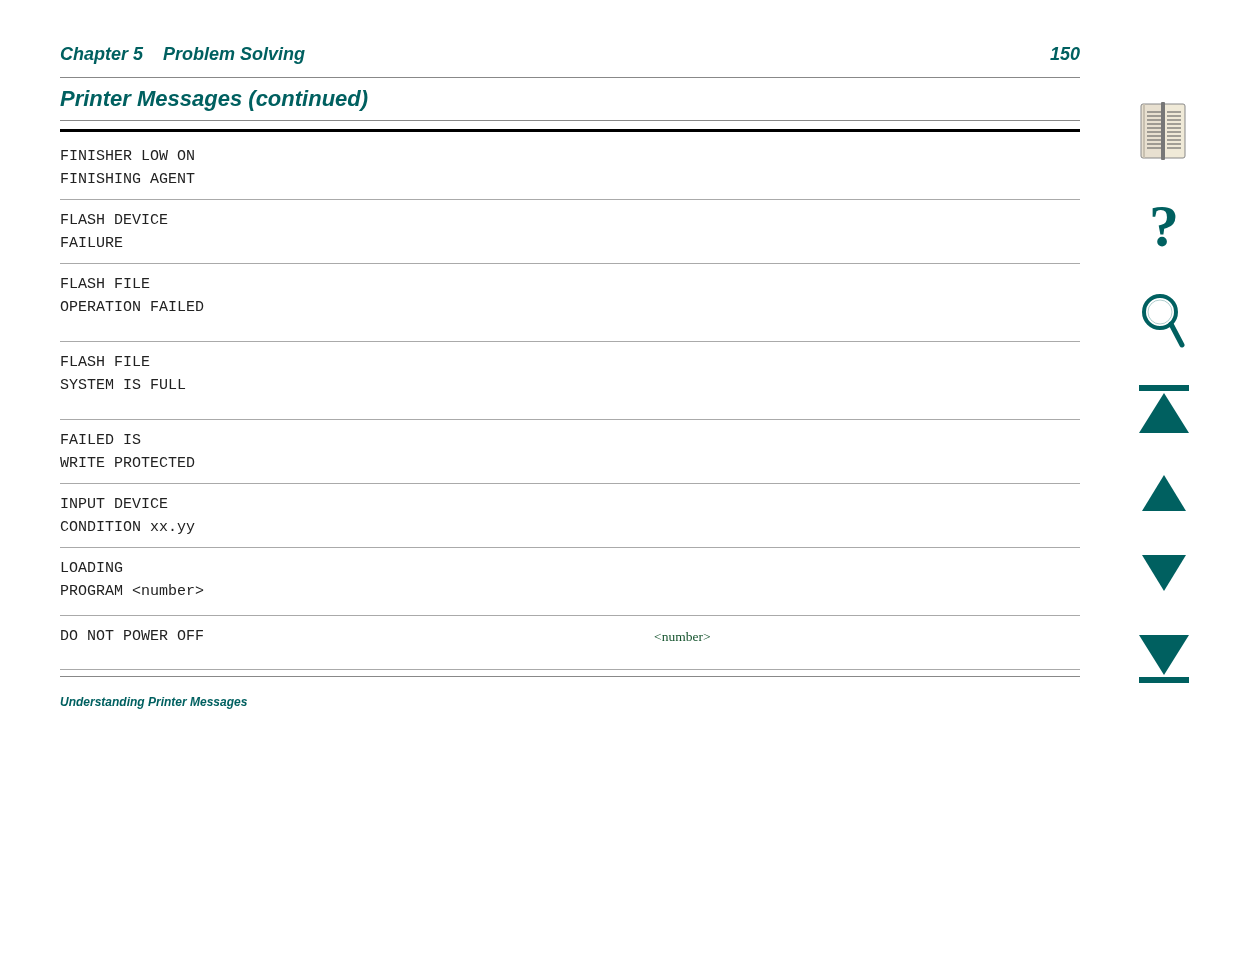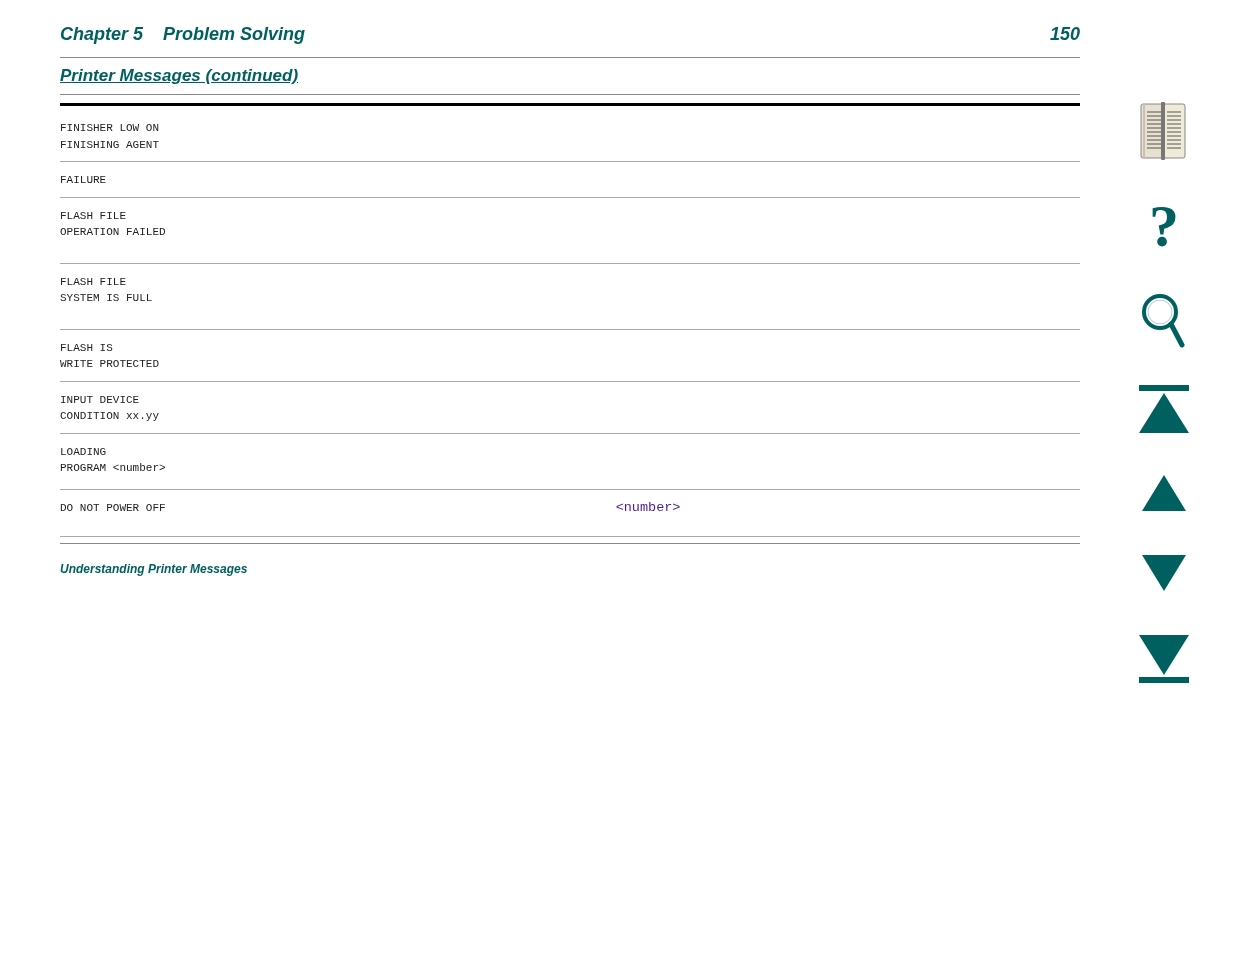--- a/index.html
+++ b/index.html
@@ -8,21 +8,21 @@
       height: 954px;
       background: #fff;
       font-family: Arial, sans-serif;
       position: relative;
       overflow: hidden;
     }
 
     .main-content {
       position: absolute;
       left: 60px;
-      top: 24px;
+      top: 44px;
       width: 1020px;
     }
 
     .chapter-header {
       display: flex;
       justify-content: space-between;
       align-items: baseline;
       margin-bottom: 12px;
     }
 
@@ -43,56 +43,55 @@
     .header-rule {
       border: none;
       border-top: 1px solid #888;
       margin-bottom: 8px;
     }
 
     .section-title {
       font-style: italic;
       font-weight: bold;
       color: #006060;
-      font-size: 17px;
+      font-size: 22px;
       margin-bottom: 8px;
-      text-decoration: underline;
     }
 
     .section-rule-top {
       border: none;
       border-top: 3px solid #000;
       margin-bottom: 0;
     }
 
     .table-area {
       margin-top: 0;
     }
 
     .table-row {
       border-bottom: 1px solid #aaa;
       padding: 10px 0 8px 0;
     }
 
     .message-text {
       font-family: 'Courier New', Courier, monospace;
-      font-size: 11px;
+      font-size: 15px;
       color: #222;
       line-height: 1.5;
     }
 
     .message-row-with-code {
       display: flex;
       align-items: center;
     }
 
     .message-code {
-      font-family: Liberation Mono, monospace;
+      font-family: Liberation Serif, serif;
       font-size: 13.5px;
-      color: #4c1d95;
+      color: #14532d;
       margin-left: 450px;
     }
 
     .footer-title {
       font-style: italic;
       font-weight: bold;
       color: #006060;
       font-size: 12px;
       margin-top: 18px;
     }
@@ -238,35 +237,36 @@
   <hr class="section-rule-top">
 
   <div class="table-area">
 
     <div class="table-row" style="padding-top:14px;">
       <div class="message-text">FINISHER LOW ON</div>
       <div class="message-text">FINISHING AGENT</div>
     </div>
 
     <div class="table-row">
+      <div class="message-text">FLASH DEVICE</div>
       <div class="message-text">FAILURE</div>
     </div>
 
     <div class="table-row" style="padding-bottom:22px;">
       <div class="message-text">FLASH FILE</div>
       <div class="message-text">OPERATION FAILED</div>
     </div>
 
     <div class="table-row" style="padding-bottom:22px;">
       <div class="message-text">FLASH FILE</div>
       <div class="message-text">SYSTEM IS FULL</div>
     </div>
 
     <div class="table-row">
-      <div class="message-text">FLASH IS</div>
+      <div class="message-text">FAILED IS</div>
       <div class="message-text">WRITE PROTECTED</div>
     </div>
 
     <div class="table-row" style="">
       <div class="message-text">INPUT DEVICE</div>
       <div class="message-text">CONDITION xx.yy</div>
     </div>
 
     <div class="table-row" style="padding-bottom:12px;">
       <div class="message-text">LOADING</div>

